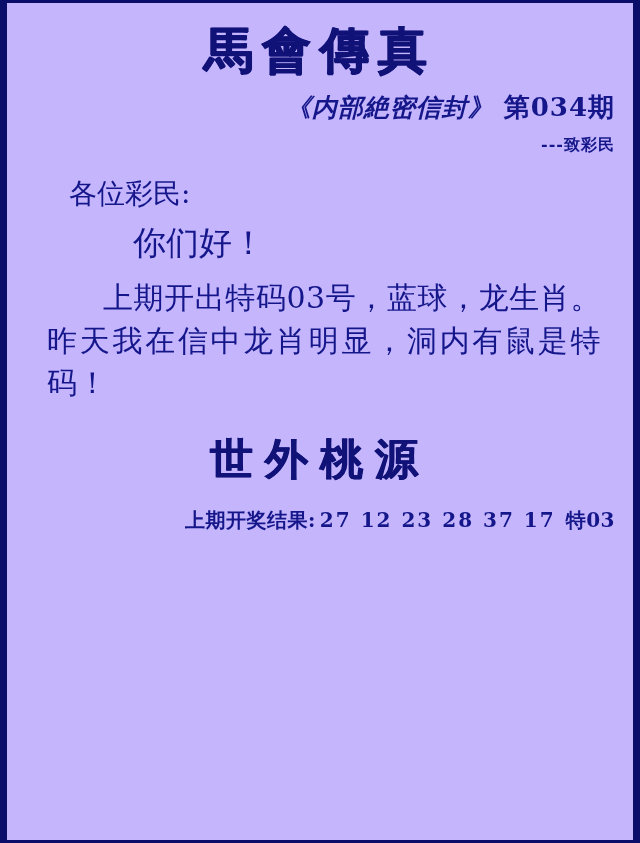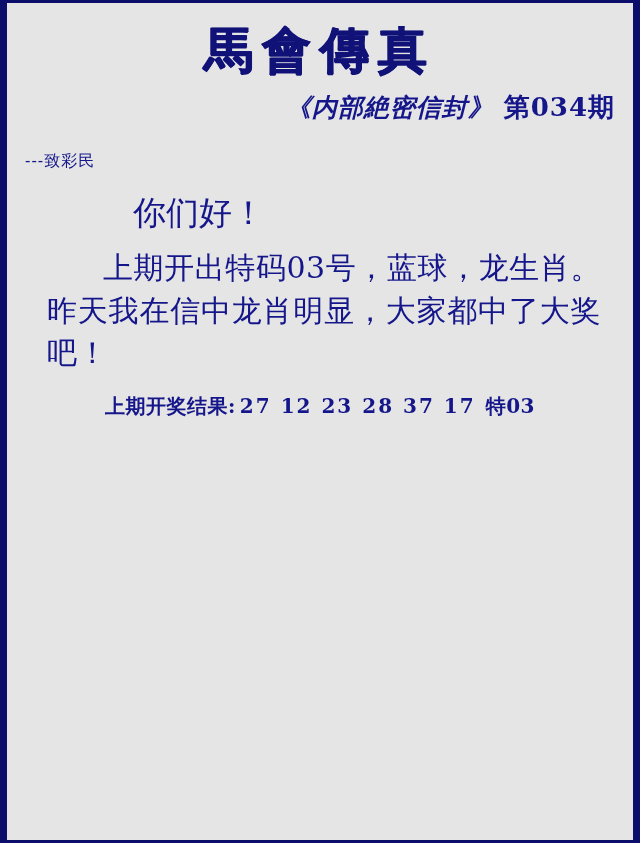--- a/index.html
+++ b/index.html
@@ -19,21 +19,21 @@
     position: absolute;
     left: 0;
     top: 0;
     width: 640px;
     height: 843px;
     box-sizing: border-box;
     border-left: 7px solid #0b0d6b;
     border-right: 7px solid #0b0d6b;
     border-top: 3px solid #0b0d6b;
     border-bottom: 3px solid #0b0d6b;
-    background: #e5e5e5;
+    background: #c4b5fd;
   }
   .inner {
     position: absolute;
     left: 0; top: 0; right: 0; bottom: 0;
     padding: 0 18px;
   }
 
   
   .title {
     text-align: center;
@@ -58,25 +58,25 @@
     font-style: italic;
     font-size: 25px;
     letter-spacing: 1px;
   }
   .subtitle .issue {
     font-size: 26px;
     letter-spacing: 1px;
     margin-left: 10px;
   }
   .toline {
-    text-align: left;
-    margin-top: 26px;
+    text-align: right;
+    margin-top: 10px;
     font-size: 16px;
     color: #14168a;
-    font-weight: normal;
+    font-weight: bold;
     letter-spacing: 1px;
   }
 
   
   .body-text {
     margin-top: 18px;
     padding: 0 14px 0 22px;
     font-size: 29px;
     line-height: 1.42;
     color: #14168a;
@@ -107,21 +107,21 @@
     font-size: 43px;
     font-weight: bold;
     letter-spacing: 12px;
     color: #111278;
     text-shadow: 0.6px 0 0 #111278, -0.6px 0 0 #111278;
   }
 
   
   .footer {
     margin-top: 18px;
-    text-align: center;
+    text-align: right;
     font-size: 20px;
     font-weight: bold;
     color: #14168a;
     letter-spacing: 0.5px;
     white-space: nowrap;
   }
   .footer .label { margin-right: 2px; }
   .footer .nums { letter-spacing: 2px; margin-left: 2px; }
   .footer .special { margin-left: 10px; }
 </style>
@@ -133,23 +133,25 @@
 
     <div class="title">馬會傳真</div>
 
     <div class="subtitle">
       <span class="brackets">《内部絶密信封》</span><span class="issue">第034期</span>
     </div>
 
     <div class="toline">---致彩民</div>
 
     <div class="body-text">
+      <p class="p-salutation">各位彩民:</p>
       <p class="p-greeting">你们好！</p>
-      <p class="para">上期开出特码03号，蓝球，龙生肖。昨天我在信中龙肖明显，大家都中了大奖吧！</p>
+      <p class="para">上期开出特码03号，蓝球，龙生肖。昨天我在信中龙肖明显，洞内有鼠是特码！</p>
     </div>
 
+    <div class="slogan">世外桃源</div>
 
     <div class="footer">
       <span class="label">上期开奖结果:</span><span class="nums">27 12 23 28 37 17</span><span class="special">特03</span>
     </div>
 
   </div>
 </div>
 
 </body></html>

